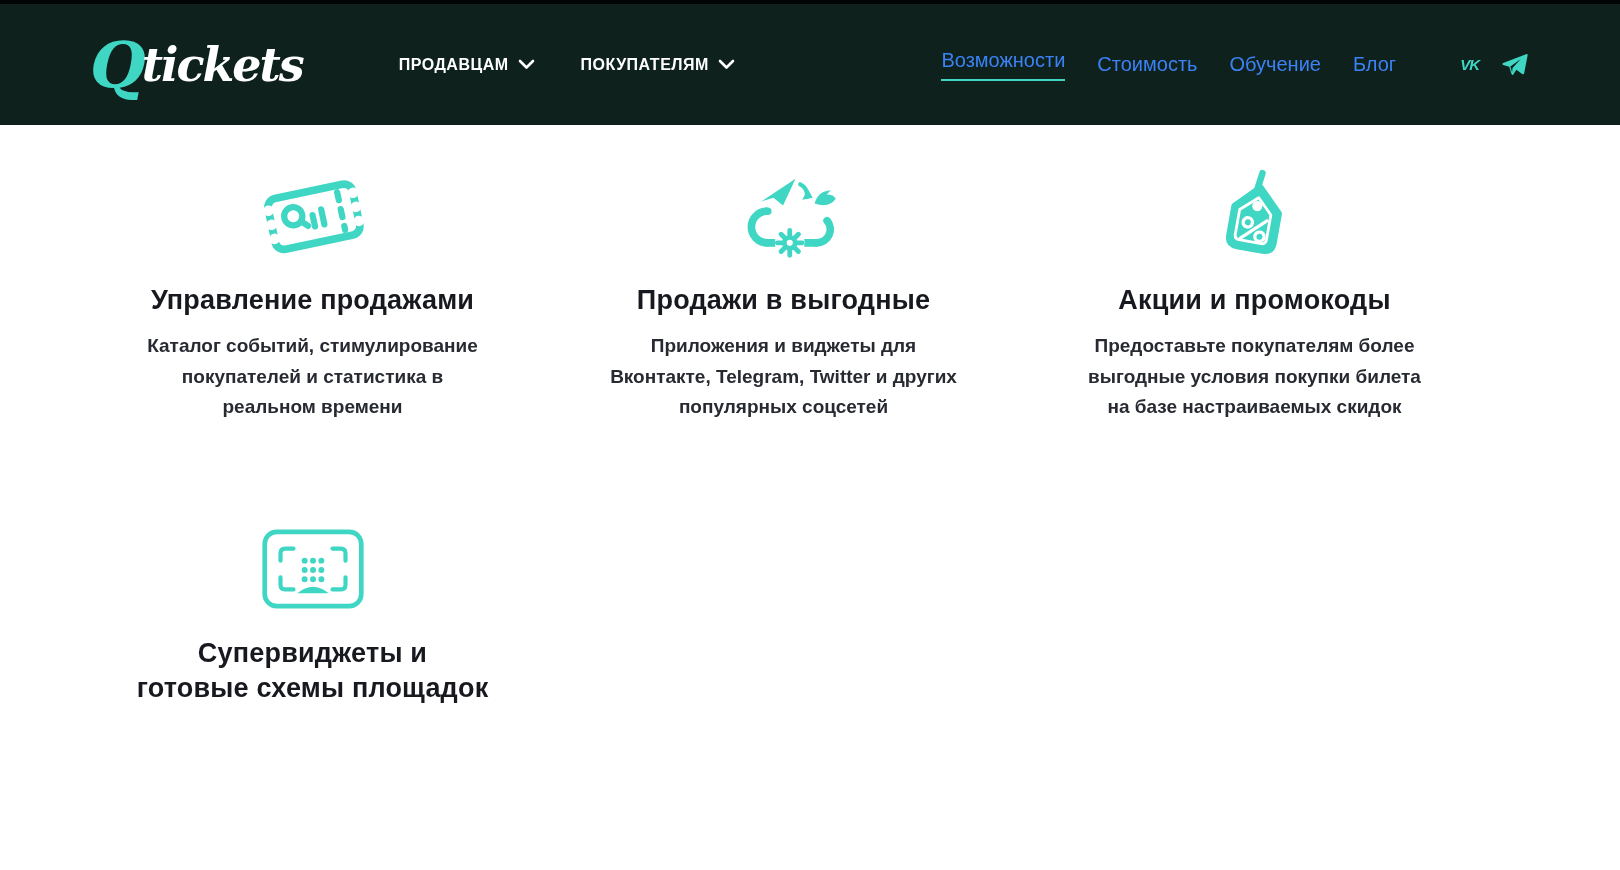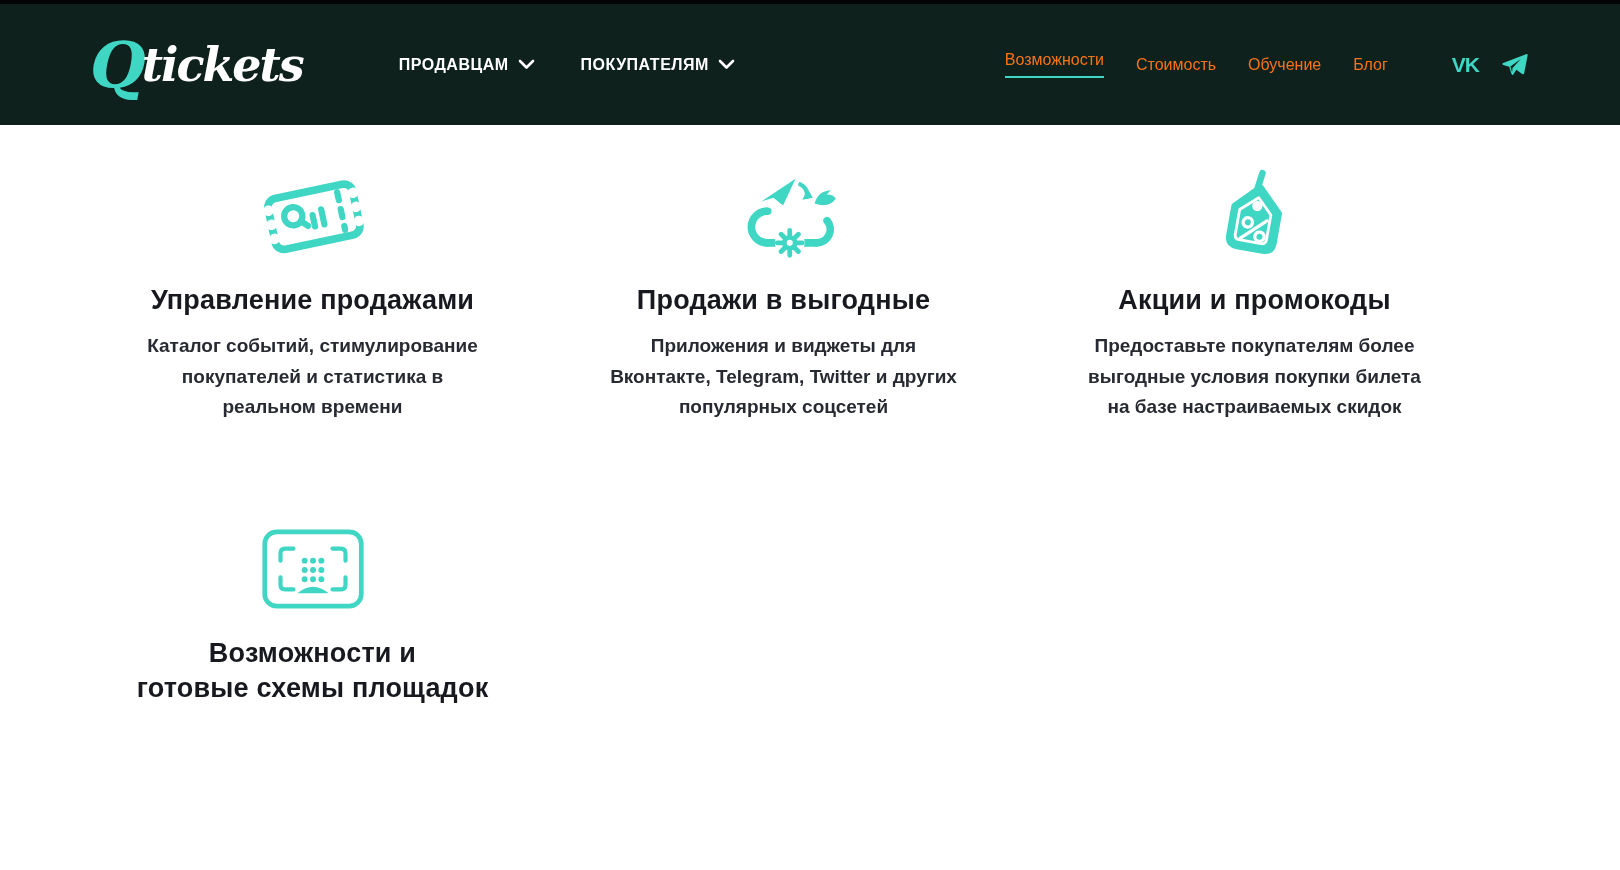--- a/index.html
+++ b/index.html
@@ -32,27 +32,27 @@
   }
   .logo .logo-q{color:var(--accent);font-size:64px;margin-right:-2px;}
   .primary-nav{display:flex;gap:46px;margin-left:54px;padding-left:42px;}
   .primary-nav .nav-item{
     display:flex;align-items:center;gap:9px;
     color:#fff;font-size:16px;font-weight:bold;letter-spacing:.5px;
     text-transform:uppercase;cursor:pointer;white-space:nowrap;
   }
   .secondary-nav{margin-left:auto;display:flex;align-items:center;gap:32px;}
   .secondary-nav .nav-link{
-    color:#f97316;font-size:16px;text-decoration:none;cursor:pointer;white-space:nowrap;
+    color:#3b82f6;font-size:20px;text-decoration:none;cursor:pointer;white-space:nowrap;
   }
   .secondary-nav .nav-link.active{padding-bottom:7px;border-bottom:2px solid var(--accent);}
   .social{display:flex;align-items:center;gap:22px;margin-left:32px;}
   .vk-text{
-    color:var(--accent);font-weight:bold;font-size:21px;letter-spacing:-1px;
-    cursor:pointer;
+    color:var(--accent);font-weight:bold;font-size:15px;letter-spacing:-1px;
+    font-style:italic;cursor:pointer;
   }
   .tg-icon{cursor:pointer;display:flex;}
 
   
   .features{
     width:1413px;margin-left:77px;
     padding-top:45px;
     display:grid;grid-template-columns:repeat(3,1fr);
     row-gap:100px;
   }
@@ -203,17 +203,17 @@
           <circle cx="47" cy="45" r="3.2"></circle>
             <circle cx="56" cy="45" r="3.2"></circle>
             <circle cx="65" cy="45" r="3.2"></circle>
           <circle cx="47" cy="55" r="3.2"></circle>
             <circle cx="56" cy="55" r="3.2"></circle>
             <circle cx="65" cy="55" r="3.2"></circle>
         </g>
         <path d="M39 70 Q56 56 73 70 Z" class="fl"></path>
       </svg>
     </div>
-    <h3 class="feature-title">Возможности и
+    <h3 class="feature-title">Супервиджеты и
 готовые схемы площадок</h3>
   </section>
 
 </main>
 
 </body></html>

